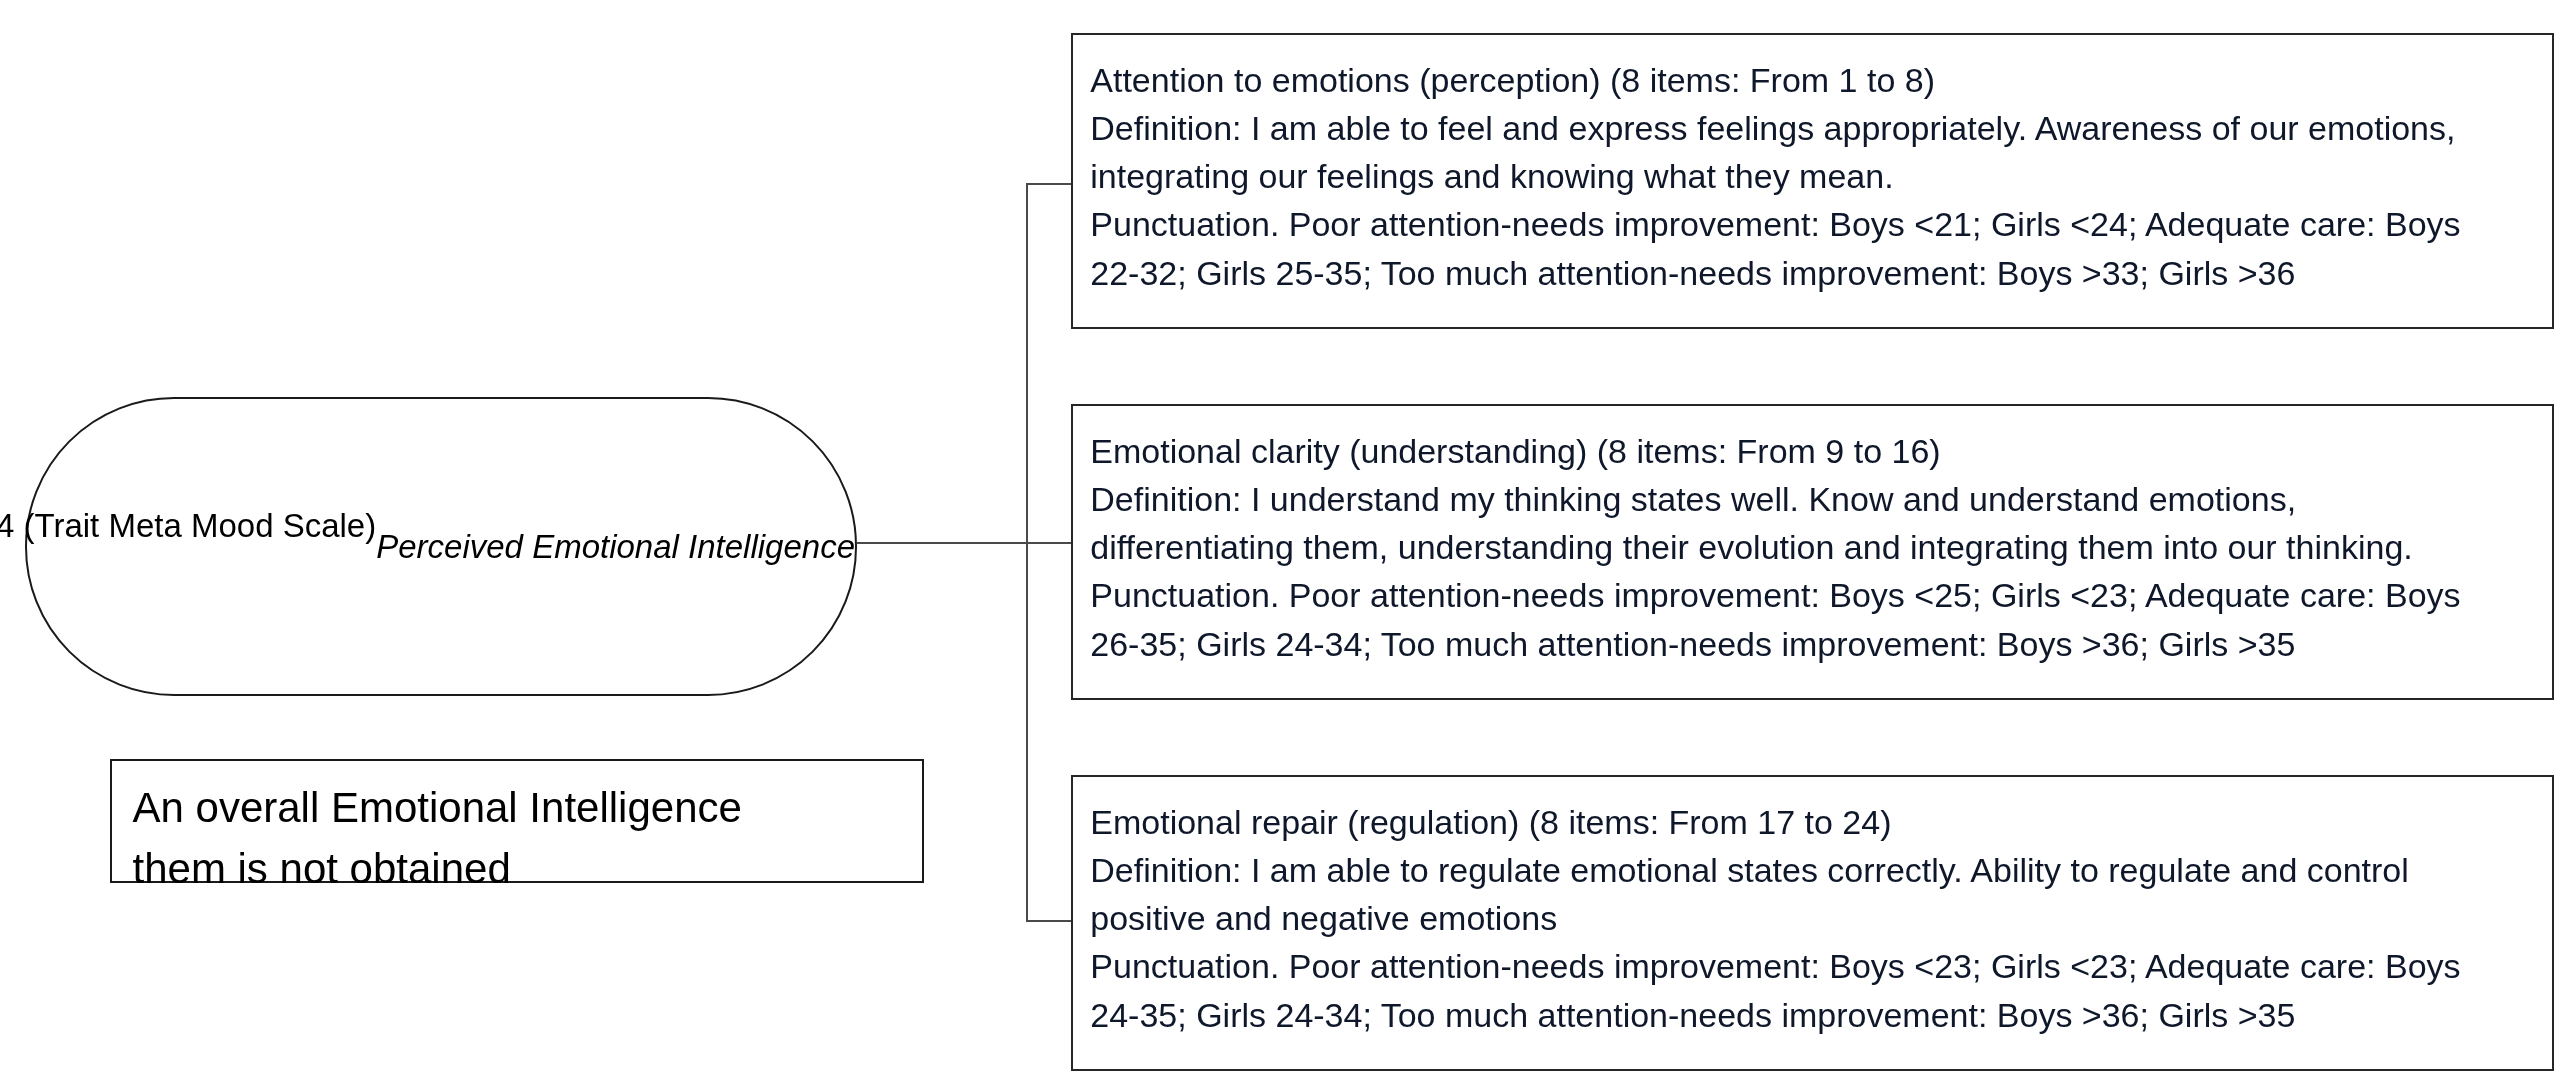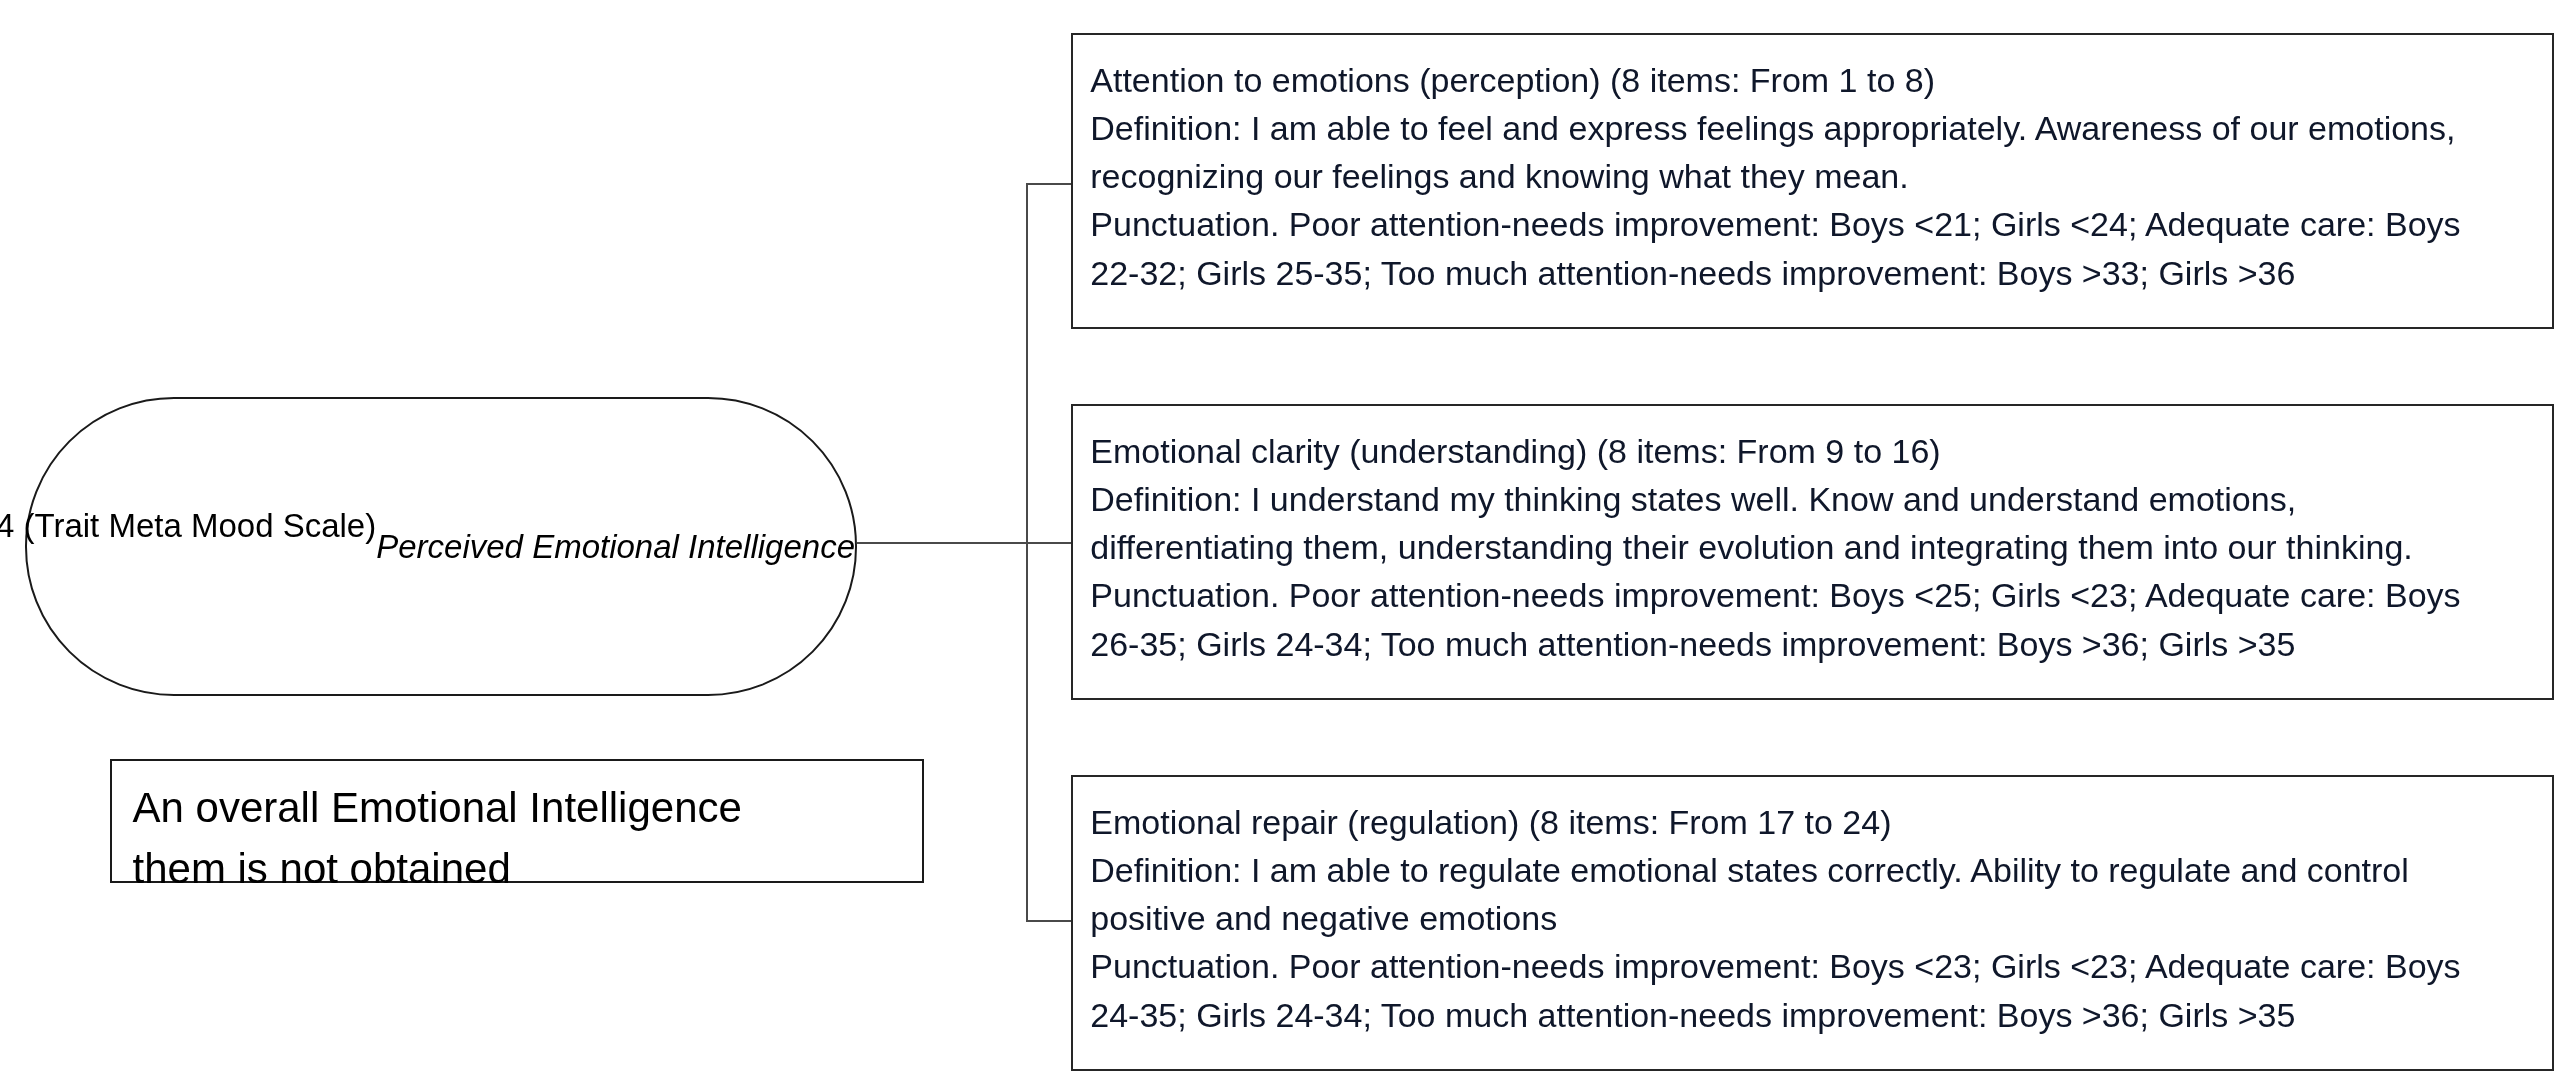--- a/index.html
+++ b/index.html
@@ -141,21 +141,21 @@
 
   <div class="conn conn-h-main"></div>
   <div class="conn conn-trunk"></div>
   <div class="conn conn-stub-1"></div>
   <div class="conn conn-stub-2"></div>
   <div class="conn conn-stub-3"></div>
 
   <div class="dim-box dim-box-1">
     <div class="dim-line">Attention to emotions (perception) (8 items: From 1 to 8)</div>
     <div class="dim-line">Definition: I am able to feel and express feelings appropriately. Awareness of our emotions,</div>
-    <div class="dim-line">recognizing our feelings and knowing what they mean.</div>
+    <div class="dim-line">integrating our feelings and knowing what they mean.</div>
     <div class="dim-line">Punctuation. Poor attention-needs improvement: Boys &lt;21; Girls &lt;24; Adequate care: Boys</div>
     <div class="dim-line">22-32; Girls 25-35; Too much attention-needs improvement: Boys &gt;33; Girls &gt;36</div>
   </div>
 
   <div class="dim-box dim-box-2">
     <div class="dim-line">Emotional clarity (understanding) (8 items: From 9 to 16)</div>
     <div class="dim-line">Definition: I understand my thinking states well. Know and understand emotions,</div>
     <div class="dim-line">differentiating them, understanding their evolution and integrating them into our thinking.</div>
     <div class="dim-line">Punctuation. Poor attention-needs improvement: Boys &lt;25; Girls &lt;23; Adequate care: Boys</div>
     <div class="dim-line">26-35; Girls 24-34; Too much attention-needs improvement: Boys &gt;36; Girls &gt;35</div>

